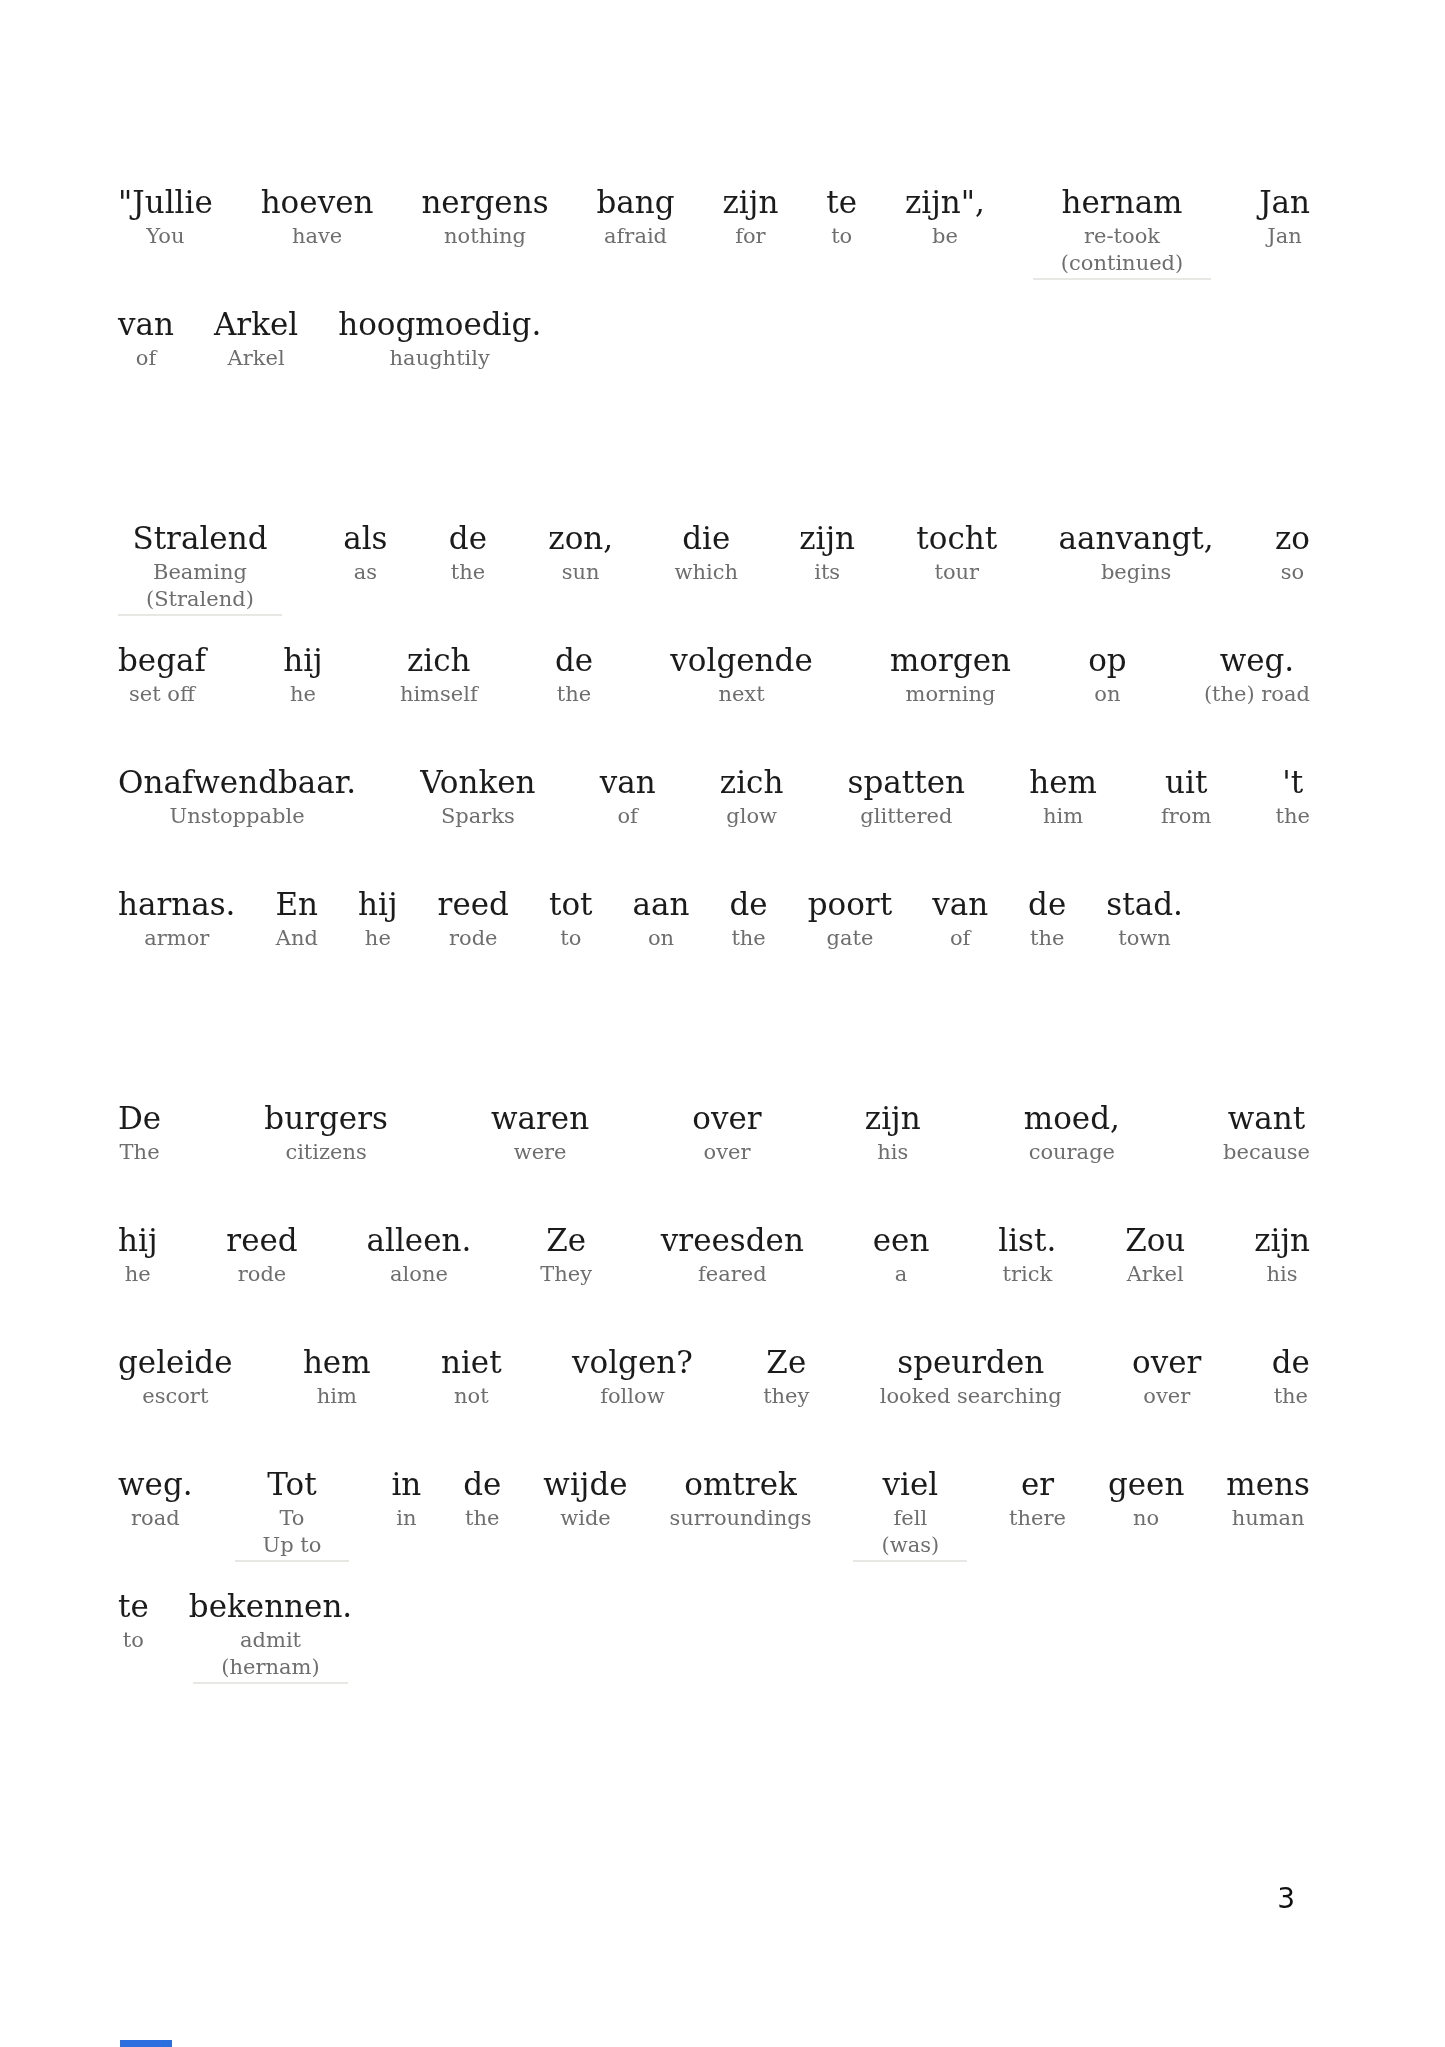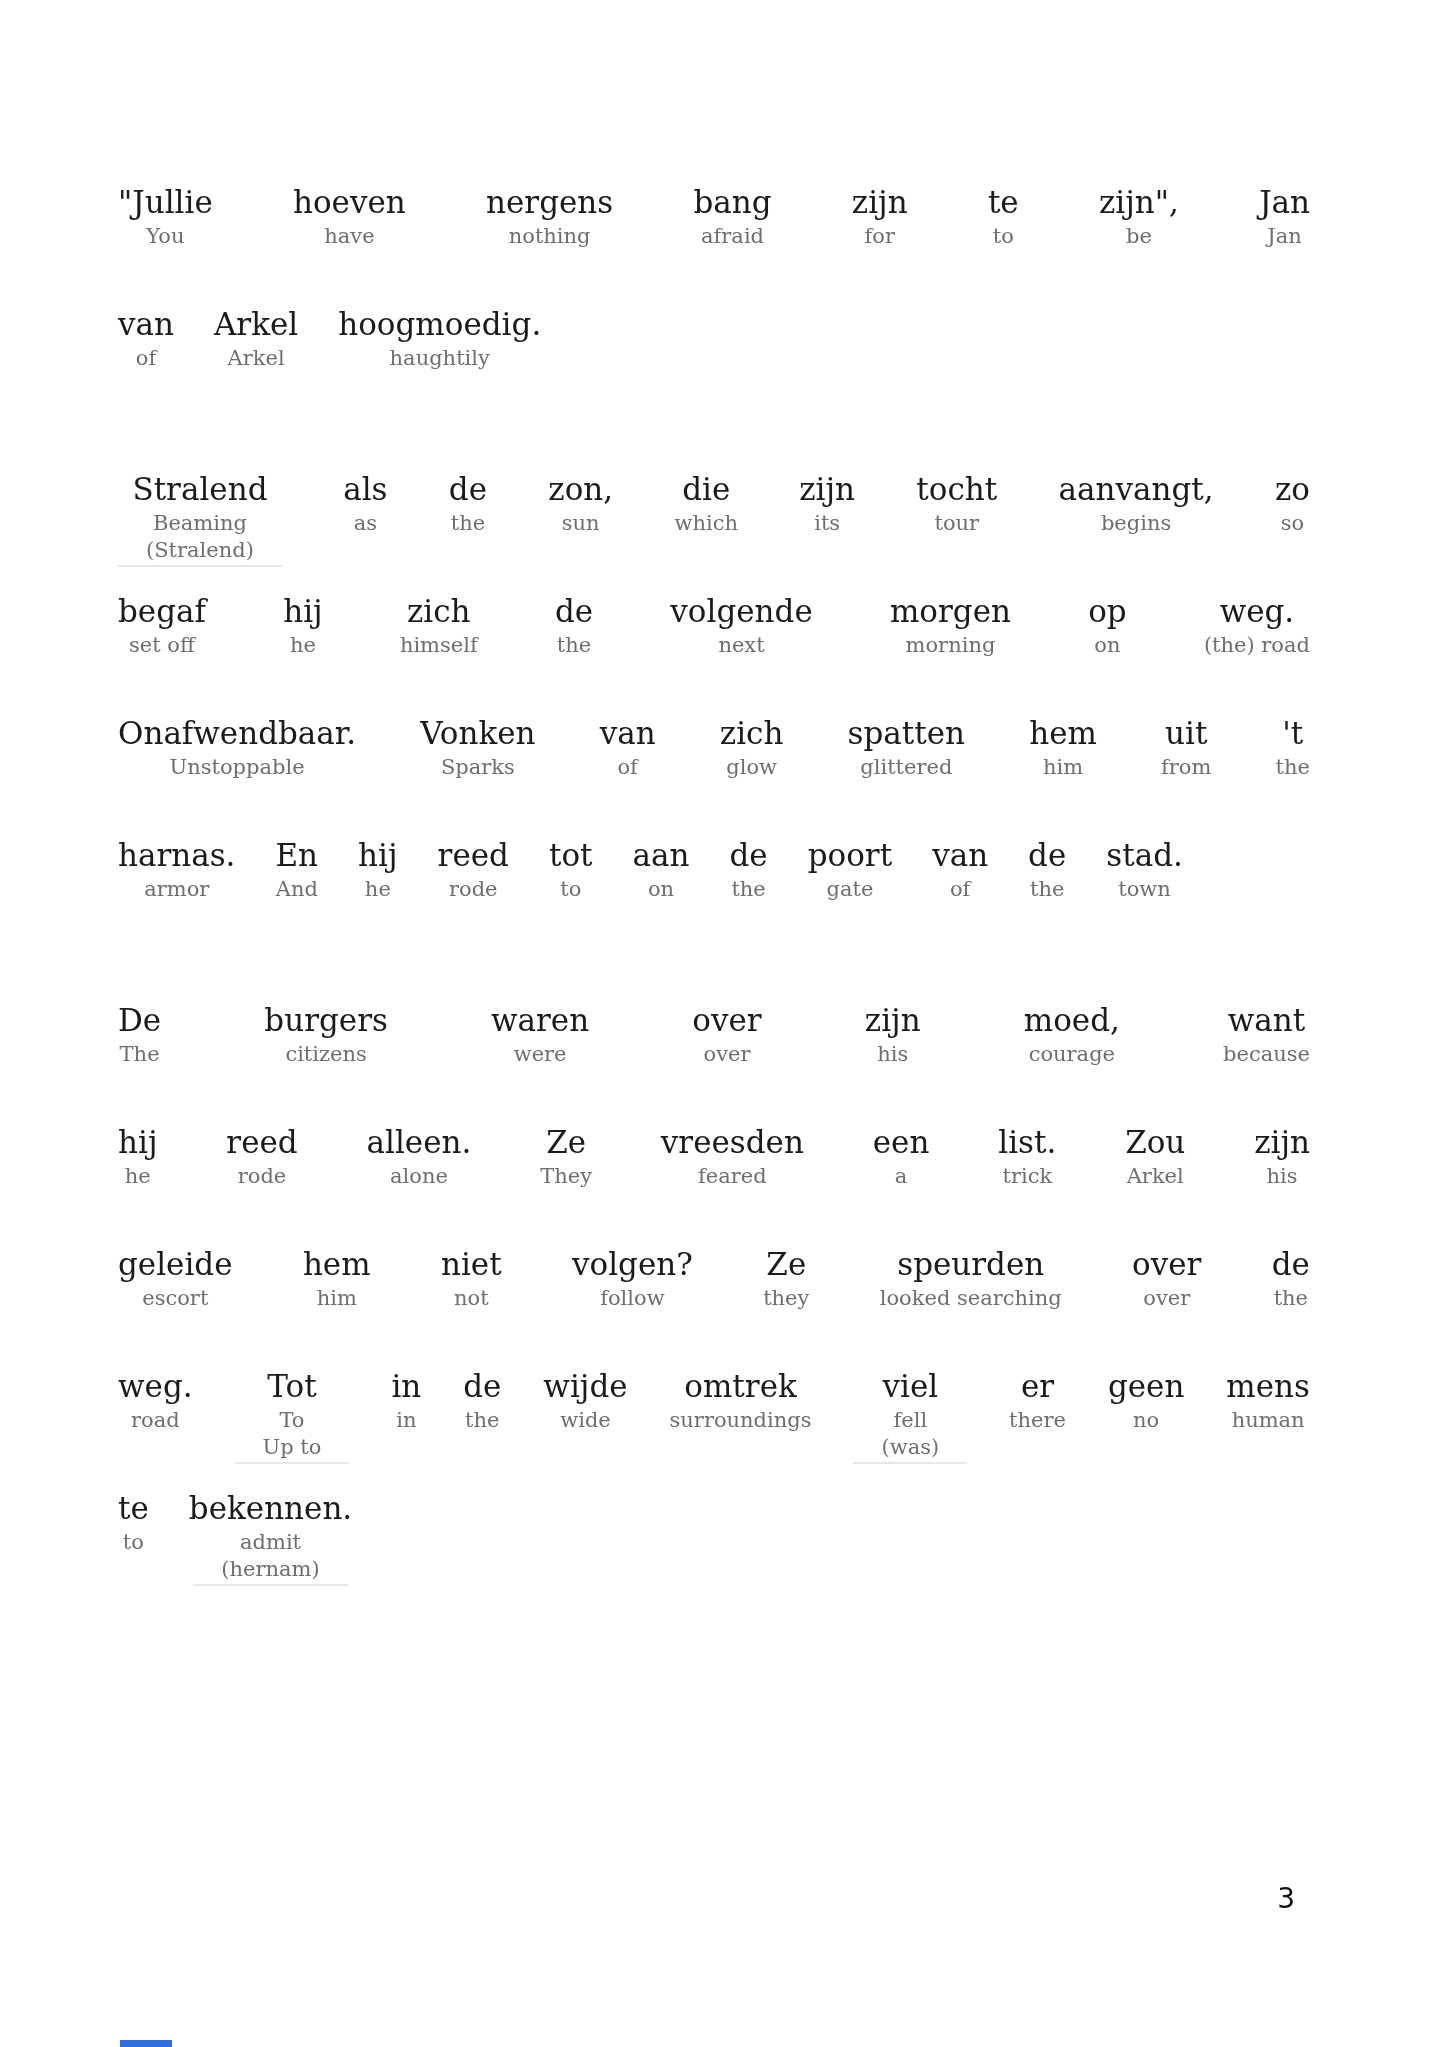--- a/index.html
+++ b/index.html
@@ -15,21 +15,21 @@
     font-family: "DejaVu Serif", serif;
     overflow: hidden;
   }
   .content {
     position: absolute;
     left: 118px;
     top: 183px;
     width: 1192px;
   }
   .paragraph { margin: 0; }
-  .paragraph + .paragraph { margin-top: 43px; }
+  .paragraph + .paragraph { margin-top: 92px; }
   .line {
     display: flex;
     align-items: flex-start;
     height: 122px;
   }
   .line.justify { justify-content: space-between; }
   .line.plain { justify-content: flex-start; gap: 40px; }
   .word {
     display: flex;
     flex-direction: column;
@@ -103,20 +103,25 @@
           </div>
           <div class="word">
             <span class="dutch">te</span>
             <span class="gloss">to</span>
           </div>
           <div class="word">
             <span class="dutch">zijn",</span>
             <span class="gloss">be</span>
           </div>
           <div class="word">
+            <span class="dutch">hernam</span>
+            <span class="gloss">re-took</span>
+            <span class="gloss2">(continued)</span>
+          </div>
+          <div class="word">
             <span class="dutch">Jan</span>
             <span class="gloss">Jan</span>
           </div>
         </div>
         <div class="line plain">
           <div class="word">
             <span class="dutch">van</span>
             <span class="gloss">of</span>
           </div>
           <div class="word">

